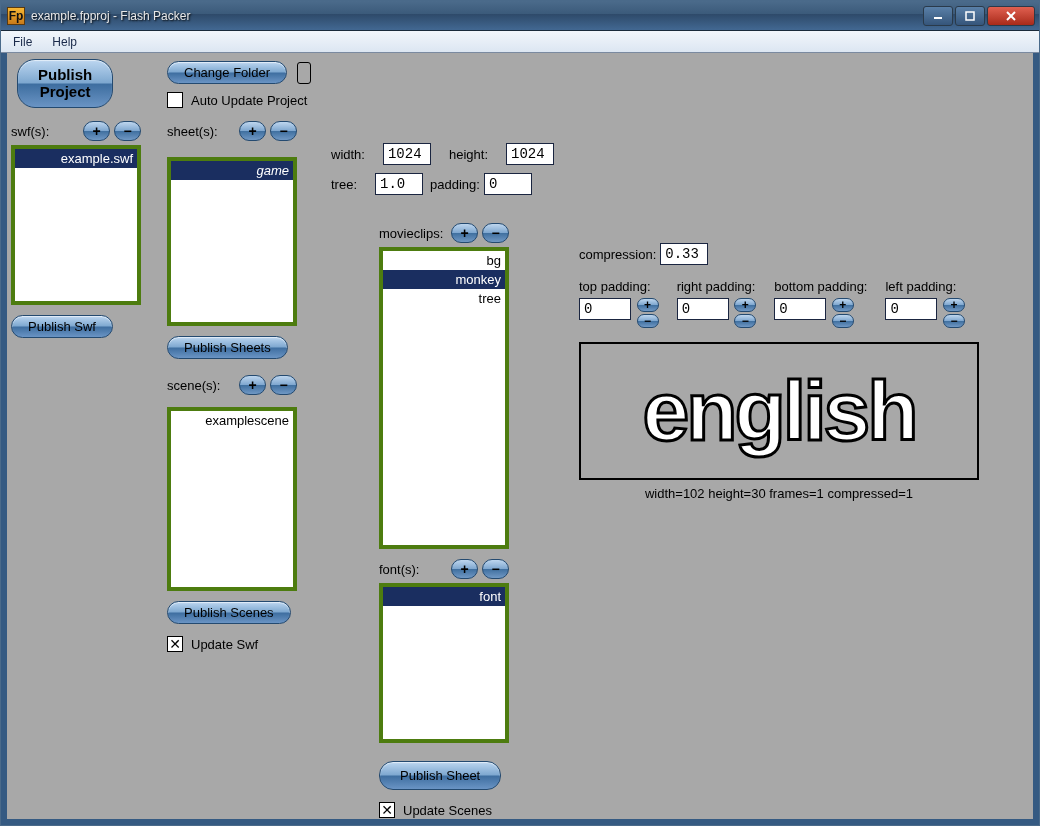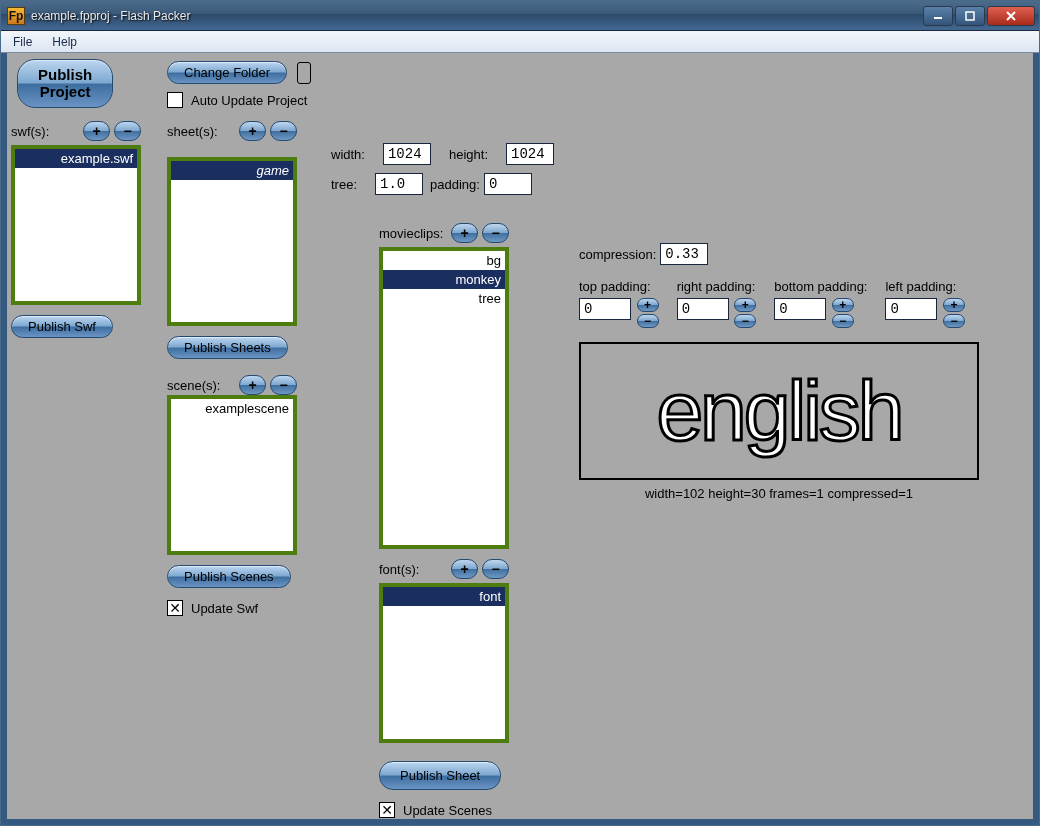--- a/index.html
+++ b/index.html
@@ -141,21 +141,21 @@
 .preview-box {
   width: 400px; height: 138px;
   border: 2px solid #000;
   background: #a8a8a8;
   display: flex;
   align-items: center;
   justify-content: center;
 }
 .preview-text {
   font-family: Arial, sans-serif;
-  font-weight: 400;
+  font-weight: 700;
   font-size: 84px;
   color: #fff;
   -webkit-text-stroke: 3px #000;
   letter-spacing: -3px;
 }
 </style>
 </head>
 <body>
 
 <div class="window">
@@ -237,21 +237,21 @@
         <div class="pill-btn">Publish Sheets</div>
       </div>
 
       <div class="row-label-add" style="width:130px; margin-top:16px;">
         <span class="label">scene(s):</span>
         <div style="margin-left:auto; display:flex; gap:4px;">
           <div class="round-btn">+</div>
           <div class="round-btn">−</div>
         </div>
       </div>
-      <div class="listbox" style="height:160px; margin-top:0;">
+      <div class="listbox" style="height:184px; margin-top:12px;">
         <div class="item">examplescene</div>
       </div>
       <div style="margin-top:10px;">
         <div class="pill-btn">Publish Scenes</div>
       </div>
       <div style="margin-top:12px; display:flex; align-items:center; gap:8px;">
         <div class="checkbox">✕</div>
         <span class="label">Update Swf</span>
       </div>
     </div>

